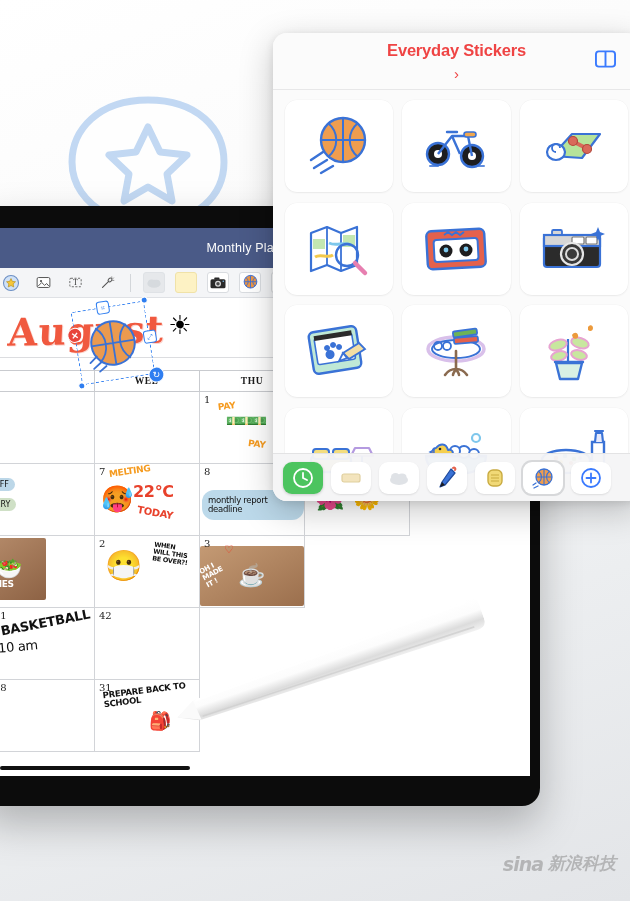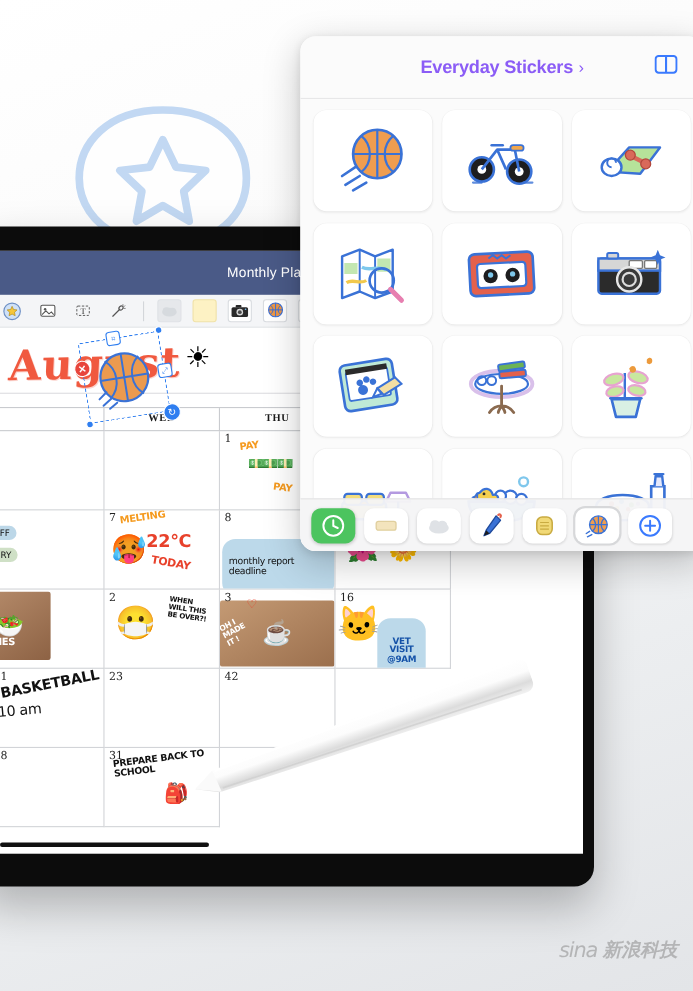--- a/index.html
+++ b/index.html
@@ -123,21 +123,21 @@
   }
   .hw-red { color: #e8412b; }
   .hw-org { color: #f59a1e; }
   .pill {
     display:inline-block; padding: 2px 6px; border-radius: 10px;
     font-family:"DejaVu Sans", sans-serif; font-size: 8px;
     color:#111;
   }
   .pill-blue { background: #bcd7e8; }
   .pill-green{ background: #cfe0c6; }
-  .note-blue { background:#bcd9ea; border-radius: 12px; padding: 17px 6px; }
+  .note-blue { background:#bcd9ea; border-radius: 12px; padding: 6px 6px; }
 
   .photo {
     background: #caa48a; border-radius: 2px;
     display:flex;align-items:center;justify-content:center;
     font-size: 22px; overflow:hidden;
   }
 
   
   .sel-wrap {
     position: absolute; left: 86px; top: 8px;
@@ -199,23 +199,24 @@
     overflow: hidden;
   }
   .panel-head {
     height: 57px;
     display: flex; align-items: center; justify-content: center;
     position: relative;
     background: #fbfbfb;
     border-bottom: 1px solid #e7e7e8;
   }
   .panel-title {
-    font-size: 16.5px; font-weight: 600; color: #8b5cf6;
+    font-size: 16.5px; font-weight: 600; color: #ef4444;
     display:flex; align-items:center; gap: 5px;
     letter-spacing: -.2px;
+    flex-direction: column;
   }
   .panel-title .chev { font-size: 15px; font-weight: 500; }
   .split-icon {
     position: absolute; right: 24px; top: 50%; transform: translateY(-50%);
   }
   .grid {
     padding: 10px 12px 0 12px;
     display: grid; grid-template-columns: repeat(3, 1fr);
     gap: 9px;
     height: calc(100% - 57px);
@@ -252,21 +253,21 @@
   .bar-btn svg { width: 24px; height: 24px; }
 
   
   .watermark {
     position: absolute; right: 14px; bottom: 26px;
     display: flex; align-items: center; gap: 5px;
     opacity: .55;
   }
   .wm-sina {
     font-family: "DejaVu Sans", sans-serif;
-    font-style: italic; font-weight: 400; font-size: 19px;
+    font-style: italic; font-weight: 700; font-size: 19px;
     color: #8d8d8d; letter-spacing: -1px;
   }
   .wm-cn {
     font-family: "DejaVu Sans", sans-serif;
     font-style: italic; font-weight: 700; font-size: 17px; color: #8d8d8d;
   }
 </style>
 </head>
 <body>
 
@@ -409,35 +410,27 @@
             <span class="daynum">2</span>
             <span style="position:absolute;left:10px;top:12px;font-size:30px">😷</span>
             <span class="hw" style="position:absolute;left:58px;top:8px;font-size:6.5px;width:38px;transform:rotate(8deg)">WHEN WILL THIS BE OVER?!</span>
           </div>
           <div class="cell">
             <div class="photo" style="position:absolute;left:0;top:10px;width:104px;height:60px;background:linear-gradient(150deg,#c49a74,#9b6f4d)">☕</div>
             <span class="daynum" style="z-index:2">3</span>
             <span class="hw hw-red" style="position:absolute;left:24px;top:8px;font-size:11px;z-index:2">♡</span>
             <span class="hw" style="position:absolute;left:2px;top:26px;font-size:7px;color:#fff;width:28px;transform:rotate(-28deg);z-index:2">OH I MADE IT !</span>
           </div>
-          <div class="cell">
-            <span class="daynum">16</span>
-            <span style="position:absolute;left:2px;top:12px;font-size:32px">🐱</span>
-            <span class="note-blue hw" style="position:absolute;left:38px;top:26px;font-size:8px;color:#1552a8;width:44px;text-align:center">VET VISIT @9AM</span>
-          </div>
         </div>
 
         <div class="cal-row">
           <div class="cell">
             <span class="daynum">21</span>
             <span class="hw" style="position:absolute;left:10px;top:8px;font-size:13px;transform:rotate(-11deg)">BASKETBALL</span>
             <span class="hw" style="position:absolute;left:8px;top:32px;font-size:13px;transform:rotate(-5deg);font-weight:400">10 am</span>
-          </div>
-          <div class="cell">
-            <span class="daynum">23</span>
           </div>
           <div class="cell">
             <span class="daynum">42</span>
           </div>
         </div>
 
         <div class="cal-row">
           <div class="cell">
             <span class="daynum">28</span>
           </div>

